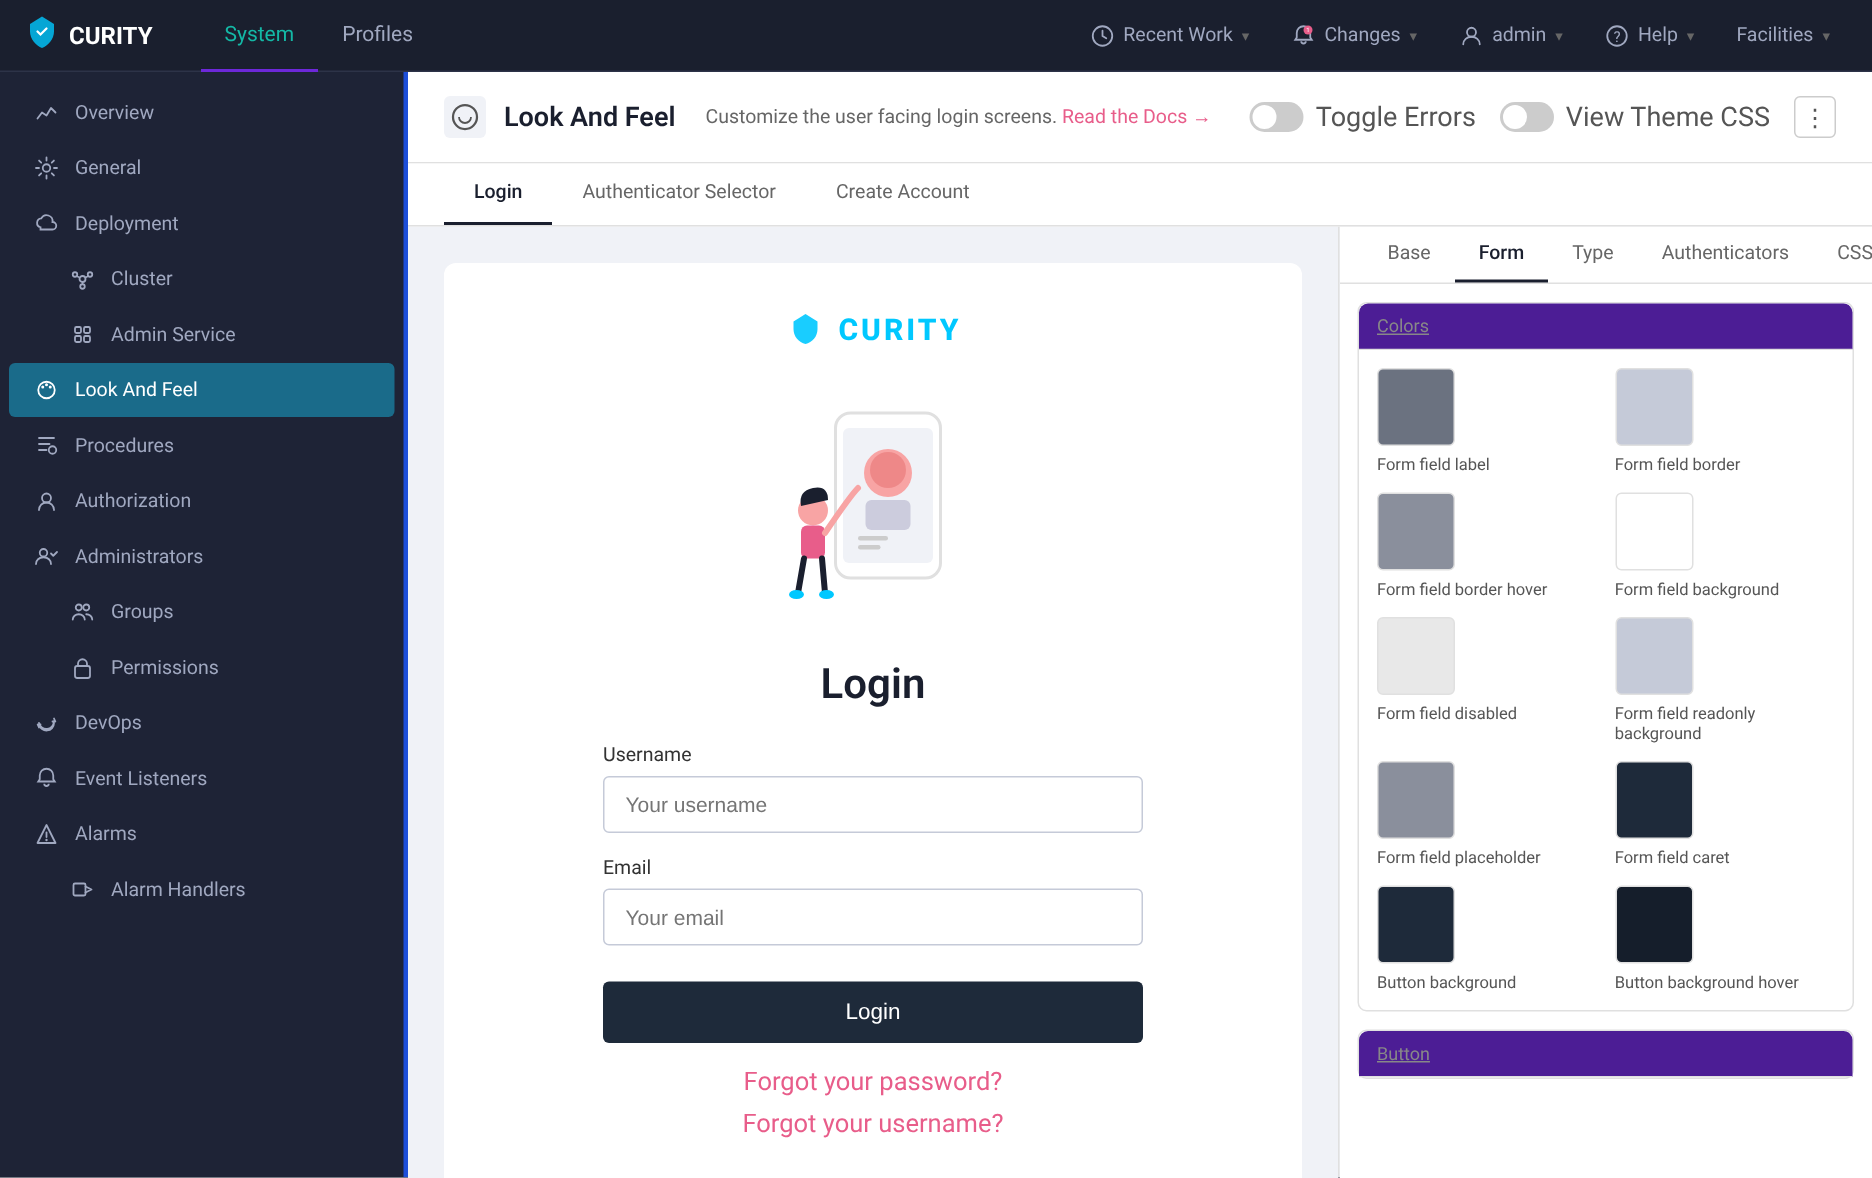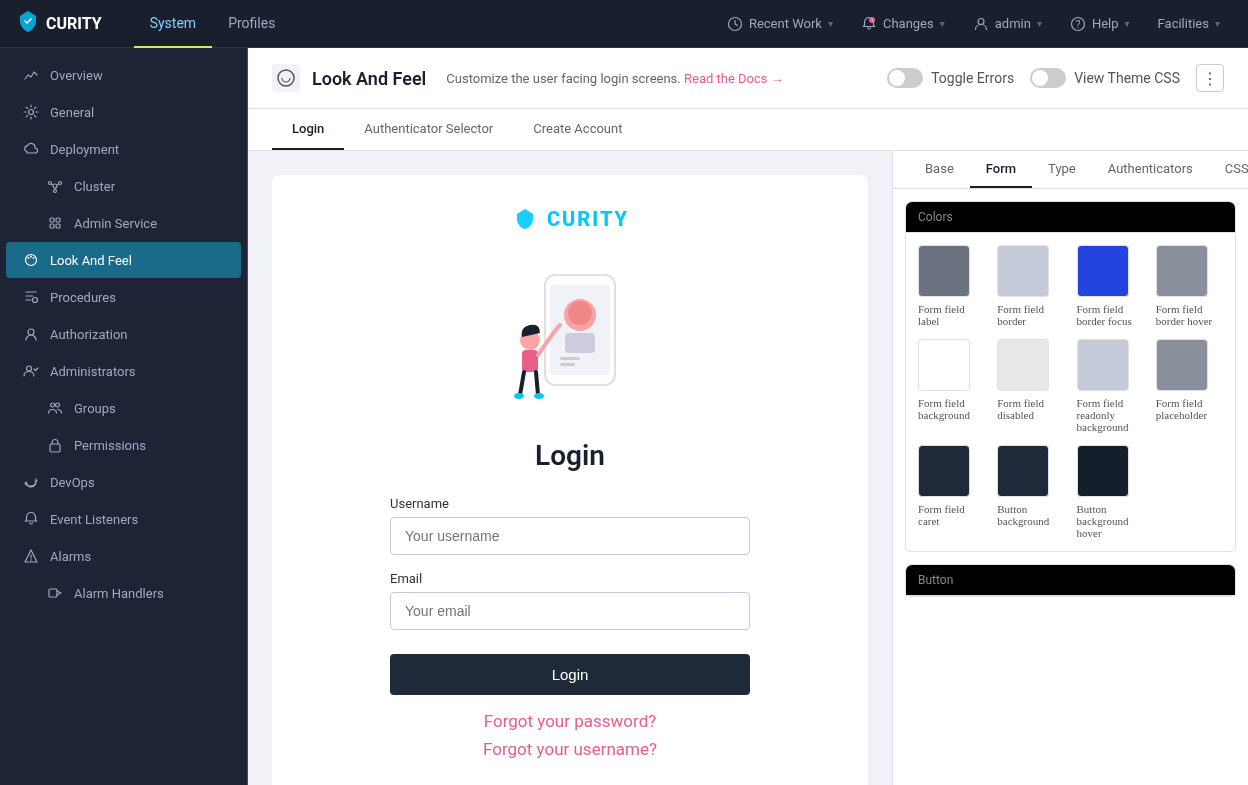--- a/index.html
+++ b/index.html
@@ -6,47 +6,47 @@
     body { font-family: -apple-system, BlinkMacSystemFont, 'Segoe UI', Roboto, sans-serif; background: #1a1f2e; color: #e0e0e0; height: 785px; overflow: hidden; display: flex; flex-direction: column; }
 
     
     .top-nav {
       display: flex; align-items: center; background: #1a1f2e; height: 48px; padding: 0 16px; border-bottom: 1px solid #2d3348; flex-shrink: 0;
     }
     .logo { display: flex; align-items: center; gap: 6px; color: white; font-weight: 700; font-size: 16px; margin-right: 32px; }
     .logo-icon { color: #00c8ff; font-size: 20px; }
     .top-nav-links { display: flex; align-items: center; gap: 0; }
     .top-nav-link { color: #a0a8c0; font-size: 14px; padding: 0 16px; height: 48px; display: flex; align-items: center; cursor: pointer; border-bottom: 2px solid transparent; text-decoration: none; }
-    .top-nav-link.active { color: #7dd3fc; border-bottom: 2px solid #bef264; }
+    .top-nav-link.active { color: #14b8a6; border-bottom: 2px solid #6d28d9; }
     .top-nav-right { margin-left: auto; display: flex; align-items: center; gap: 4px; }
     .top-nav-btn { display: flex; align-items: center; gap: 6px; color: #a0a8c0; font-size: 13px; padding: 0 12px; height: 48px; cursor: pointer; border-radius: 4px; }
     .top-nav-btn svg { width: 16px; height: 16px; }
     .chevron { font-size: 10px; color: #666; }
 
     
     .main-layout { display: flex; flex: 1; overflow: hidden; }
 
     
-    .sidebar { width: 248px; background: #1e2336; border-right: 1px solid #1d4ed8; flex-shrink: 0; overflow-y: auto; padding: 8px 0; }
+    .sidebar { width: 272px; background: #1e2336; border-right: 3px solid #1d4ed8; flex-shrink: 0; overflow-y: auto; padding: 8px 0; }
     .sidebar-item { display: flex; align-items: center; gap: 10px; padding: 9px 16px; cursor: pointer; font-size: 13px; color: #a0a8c0; border-radius: 4px; margin: 1px 6px; }
     .sidebar-item.active { background: #1a6b8a; color: white; }
     .sidebar-item.sub { padding-left: 40px; }
     .sidebar-icon { width: 18px; height: 18px; display: flex; align-items: center; justify-content: center; flex-shrink: 0; }
 
     
     .content { flex: 1; display: flex; flex-direction: column; background: #f0f2f7; overflow: hidden; }
 
     
     .laf-header { background: white; padding: 16px 24px; display: flex; align-items: center; gap: 12px; border-bottom: 1px solid #e0e0e0; flex-shrink: 0; }
     .laf-icon { width: 28px; height: 28px; }
     .laf-title { font-size: 18px; font-weight: 600; color: #1a1f2e; }
     .laf-desc { font-size: 13px; color: #666; margin-left: 8px; }
     .laf-link { color: #e85d8a; text-decoration: none; }
     .laf-right { margin-left: auto; display: flex; align-items: center; gap: 16px; }
-    .toggle-wrap { display: flex; align-items: center; gap: 8px; font-size: 14px; color: #555; }
+    .toggle-wrap { display: flex; align-items: center; gap: 8px; font-size: 18px; color: #555; }
     .toggle { width: 36px; height: 20px; background: #ccc; border-radius: 10px; position: relative; cursor: pointer; }
     .toggle-knob { width: 16px; height: 16px; background: white; border-radius: 50%; position: absolute; top: 2px; left: 2px; transition: left 0.2s; }
     .three-dots { width: 28px; height: 28px; display: flex; align-items: center; justify-content: center; cursor: pointer; color: #555; border: 1px solid #ccc; border-radius: 4px; }
 
     
     .tabs-bar { background: white; padding: 0 24px; display: flex; gap: 0; border-bottom: 1px solid #e0e0e0; flex-shrink: 0; }
     .tab { padding: 12px 20px; font-size: 13px; color: #666; cursor: pointer; border-bottom: 2px solid transparent; }
     .tab.active { color: #1a1f2e; border-bottom: 2px solid #1a1f2e; font-weight: 500; }
 
     
@@ -66,22 +66,22 @@
     .login-title { font-size: 28px; font-weight: 600; color: #1a1f2e; margin-bottom: 24px; }
     .login-form { width: 100%; max-width: 360px; }
     .form-group { margin-bottom: 16px; }
     .form-label { font-size: 13px; color: #333; margin-bottom: 6px; display: block; }
     .form-input { width: 100%; padding: 10px 14px; border: 1px solid #c5cad8; border-radius: 4px; font-size: 14px; color: #999; outline: none; }
     .login-btn { width: 100%; padding: 12px; background: #1e2a3a; color: white; border: none; border-radius: 4px; font-size: 15px; font-weight: 500; cursor: pointer; margin-top: 8px; margin-bottom: 16px; }
     .forgot-link { display: block; text-align: center; color: #e85d8a; font-size: 17px; margin-bottom: 8px; cursor: pointer; }
 
     
     .settings-section { border: 1px solid #e0e0e0; border-radius: 6px; margin: 12px; }
-    .settings-section-title { font-size: 12px; color: #888; padding: 8px 12px; border-bottom: 1px solid #e0e0e0; background: #000000; border-radius: 6px 6px 0 0; }
-    .color-grid { display: grid; grid-template-columns: 1fr 1fr 1fr 1fr; gap: 12px; padding: 12px; font-family: Liberation Serif, serif; }
+    .settings-section-title { font-size: 12px; color: #888; padding: 8px 12px; border-bottom: 1px solid #e0e0e0; background: #4c1d95; border-radius: 6px 6px 0 0; text-decoration: underline; }
+    .color-grid { display: grid; grid-template-columns: 1fr 1fr; gap: 12px; padding: 12px; }
     .color-item { display: flex; flex-direction: column; gap: 6px; }
     .color-swatch { width: 52px; height: 52px; border-radius: 4px; border: 1px solid #e0e0e0; }
     .color-label { font-size: 11px; color: #555; }
 
     
     svg { display: inline-block; }
   </style>
 </head>
 <body>
 
@@ -404,24 +404,20 @@
             <div class="color-item">
               <div class="color-swatch" style="background:#6b7280;"></div>
               <span class="color-label">Form field label</span>
             </div>
             <div class="color-item">
               <div class="color-swatch" style="background:#c5cad8;"></div>
               <span class="color-label">Form field border</span>
             </div>
 
             <div class="color-item">
-              <div class="color-swatch" style="background:#2244dd;"></div>
-              <span class="color-label">Form field border focus</span>
-            </div>
-            <div class="color-item">
               <div class="color-swatch" style="background:#8a8f9c;"></div>
               <span class="color-label">Form field border hover</span>
             </div>
 
             <div class="color-item">
               <div class="color-swatch" style="background:#ffffff; border:1px solid #e0e0e0;"></div>
               <span class="color-label">Form field background</span>
             </div>
             <div class="color-item">
               <div class="color-swatch" style="background:#e8e8e8;"></div>

